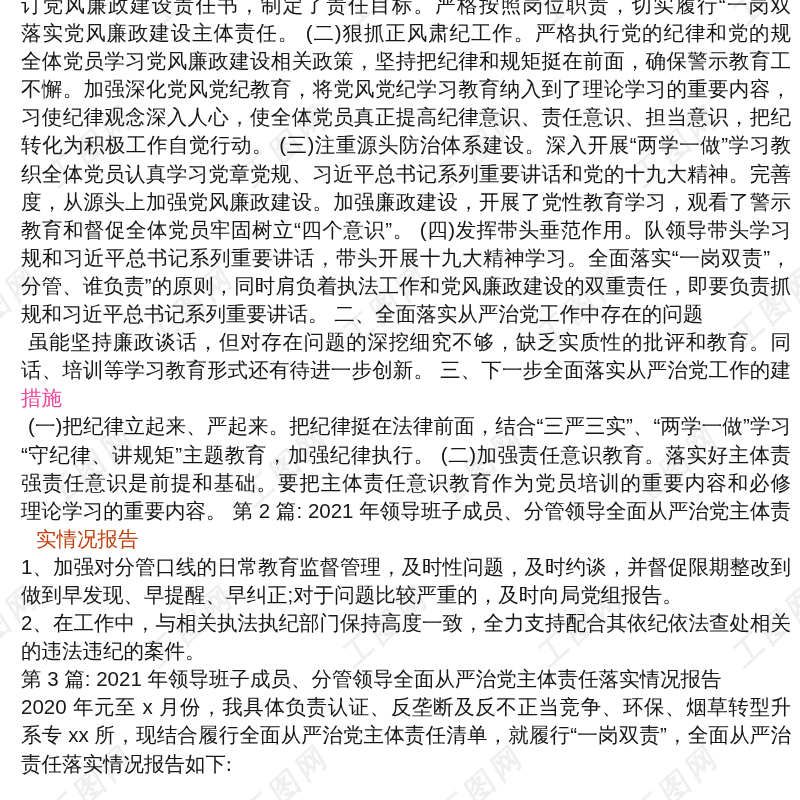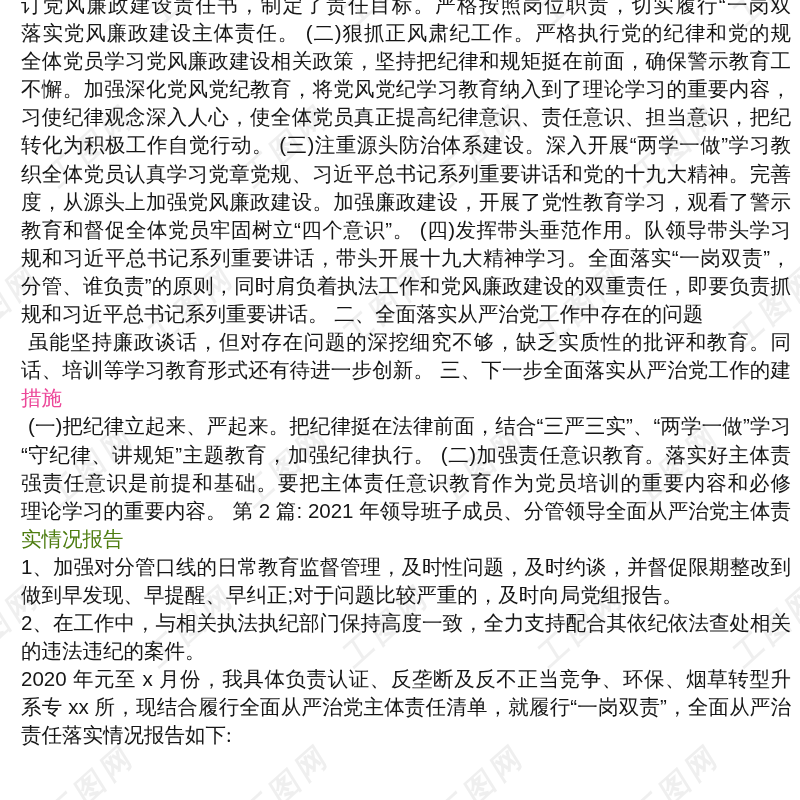--- a/index.html
+++ b/index.html
@@ -67,22 +67,23 @@
       <div class="line" style="color: rgb(22, 22, 22);">规和习近平总书记系列重要讲话，带头开展十九大精神学习。全面落实“一岗双责”，按照“谁</div>
       <div class="line" style="color: rgb(22, 22, 22);">分管、谁负责”的原则，同时肩负着执法工作和党风廉政建设的双重责任，即要负责抓好执</div>
       <div class="line nj" style="color: rgb(22, 22, 22);">规和习近平总书记系列重要讲话。 二、全面落实从严治党工作中存在的问题</div>
       <div class="line ind" style="color: rgb(22, 22, 22);">虽能坚持廉政谈话，但对存在问题的深挖细究不够，缺乏实质性的批评和教育。同时，谈</div>
       <div class="line" style="color: rgb(22, 22, 22);">话、培训等学习教育形式还有待进一步创新。 三、下一步全面落实从严治党工作的建议和</div>
       <div class="line nj" style="color: #ec4899;">措施</div>
       <div class="line ind" style="color: rgb(22, 22, 22);">(一)把纪律立起来、严起来。把纪律挺在法律前面，结合“三严三实”、“两学一做”学习教育、</div>
       <div class="line" style="color: rgb(22, 22, 22);">“守纪律、讲规矩”主题教育，加强纪律执行。 (二)加强责任意识教育。落实好主体责任，增</div>
       <div class="line" style="color: rgb(22, 22, 22);">强责任意识是前提和基础。要把主体责任意识教育作为党员培训的重要内容和必修课，作为</div>
       <div class="line" style="color: rgb(22, 22, 22);">理论学习的重要内容。 第 2 篇: 2021 年领导班子成员、分管领导全面从严治党主体责任落</div>
-      <div class="line nj" style="color: #4d7c0f;">实情况报告</div>
+      <div class="line nj" style="color: #c2410c; margin-left: 15px;">实情况报告</div>
       <div class="line nj" style="color: rgb(22, 22, 22);">1、加强对分管口线的日常教育监督管理，及时性问题，及时约谈，并督促限期整改到位，</div>
       <div class="line nj" style="color: rgb(22, 22, 22);">做到早发现、早提醒、早纠正;对于问题比较严重的，及时向局党组报告。</div>
       <div class="line" style="color: rgb(22, 22, 22);">2、在工作中，与相关执法执纪部门保持高度一致，全力支持配合其依纪依法查处相关领域</div>
       <div class="line nj" style="color: rgb(22, 22, 22);">的违法违纪的案件。</div>
+      <div class="line nj" style="color: rgb(22, 22, 22);">第 3 篇: 2021 年领导班子成员、分管领导全面从严治党主体责任落实情况报告</div>
       <div class="line" style="color: rgb(22, 22, 22);">2020 年元至 x 月份，我具体负责认证、反垄断及反不正当竞争、环保、烟草转型升级，联</div>
       <div class="line" style="color: rgb(22, 22, 22);">系专 xx 所，现结合履行全面从严治党主体责任清单，就履行“一岗双责”，全面从严治党主体</div>
       <div class="line nj" style="color: rgb(22, 22, 22); font-family: Liberation Serif, serif;">责任落实情况报告如下:</div>
     </div>
 </div>
 
 </body></html>

